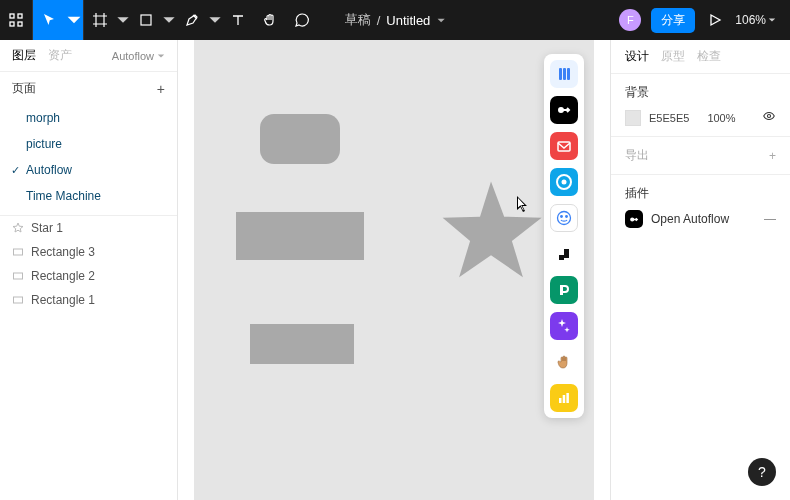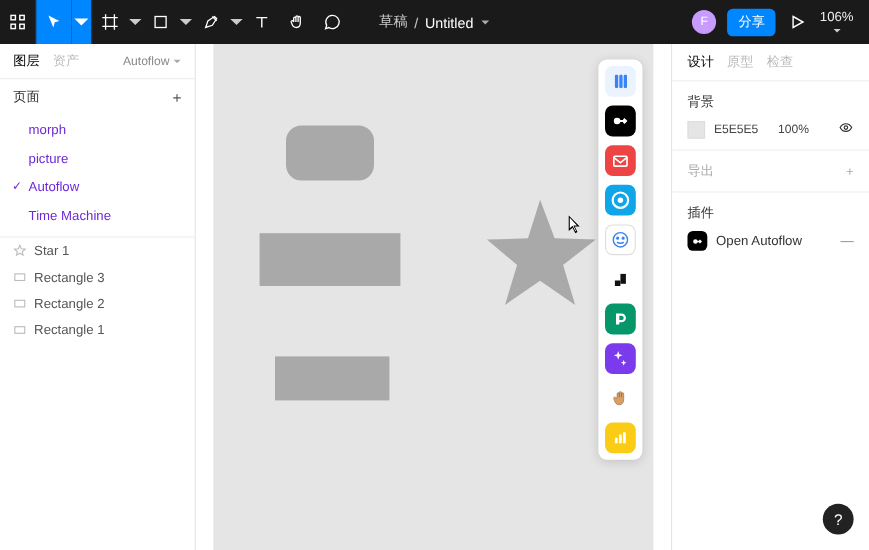--- a/index.html
+++ b/index.html
@@ -10,36 +10,36 @@
 .topbar .left { display: flex; align-items: center; height: 100%; }
 .tb-btn { width: 32px; height: 40px; display: flex; align-items: center; justify-content: center; cursor: pointer; }
 .tb-sep { height: 40px; border-right: 1px solid #333; }
 .tb-btn.active { background: #0086ff; }
 .tb-btn svg { width: 16px; height: 16px; }
 .topbar .center { position: absolute; left: 50%; transform: translateX(-50%); display: flex; align-items: center; gap: 6px; font-size: 13px; color: #ccc; }
 .topbar .center .title { color: #fff; }
 .topbar .right { margin-left: auto; display: flex; align-items: center; gap: 10px; padding-right: 14px; }
 .avatar { width: 22px; height: 22px; border-radius: 50%; background: #c89bff; display: flex; align-items: center; justify-content: center; font-size: 11px; color: #fff; }
 .share-btn { background: #0086ff; color: #fff; border-radius: 5px; padding: 4px 10px; font-size: 12px; cursor: pointer; }
-.zoom { font-size: 12px; color: #eee; display: flex; align-items: center; gap: 2px; flex-direction: column; }
+.zoom { font-size: 12px; color: #eee; display: flex; align-items: center; gap: 2px; }
 
 
 .main { display: flex; height: 460px; gap: 16px; }
 
 
 .left-panel { width: 178px; border-right: 1px solid #e5e5e5; display: flex; flex-direction: column; font-size: 12px; color: #333; }
 .lp-tabs { display: flex; align-items: center; padding: 6px 12px 6px 12px; gap: 12px; border-bottom: 1px solid #eee; height: 32px; }
 .lp-tabs .tab { cursor: pointer; font-size: 12px; }
 .lp-tabs .tab.active { color: #000; font-weight: 500; }
 .lp-tabs .tab.inactive { color: #bbb; }
 .lp-tabs .autoflow { margin-left: auto; color: #888; font-size: 11px; display: flex; align-items: center; gap: 3px; }
 .lp-section-head { display: flex; align-items: center; padding: 8px 12px; font-size: 12px; font-weight: 500; }
 .lp-section-head .plus { margin-left: auto; color: #555; cursor: pointer; font-size: 14px; }
 .page-list, .layer-list { padding: 0 0 6px 0; }
-.page-item { padding: 4px 12px 4px 26px; cursor: pointer; position: relative; color: #6d28d9; font-size: 12px; line-height: 18px; }
+.page-item { padding: 4px 12px 4px 26px; cursor: pointer; position: relative; color: #0c4a6e; font-size: 12px; line-height: 18px; }
 .page-item.active::before { content: "✓"; position: absolute; left: 11px; font-size: 11px; }
 .page-list { border-bottom: 1px solid #eee; max-height: 130px; overflow: hidden; }
 .layer-item { padding: 3px 12px 3px 12px; cursor: pointer; display: flex; align-items: center; gap: 7px; color: #555; font-size: 12px; line-height: 18px; }
 .layer-item .ly-icon { width: 12px; height: 12px; display: flex; align-items: center; justify-content: center; color: #aaa; }
 .layer-item .ly-icon svg { width: 12px; height: 12px; }
 
 
 .canvas { flex: 1; background: #e5e5e5; position: relative; overflow: hidden; }
 .shape { position: absolute; background: #a9a9a9; }
 .shape.rounded { border-radius: 14px; }

